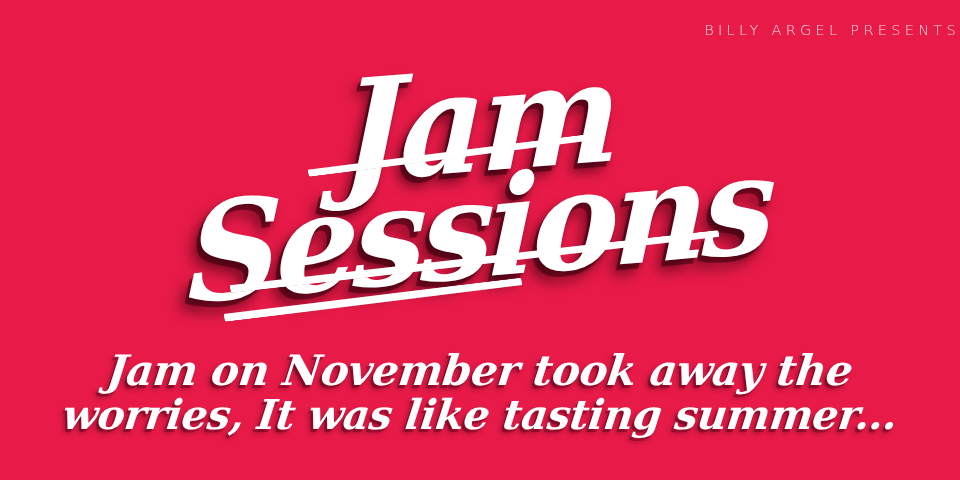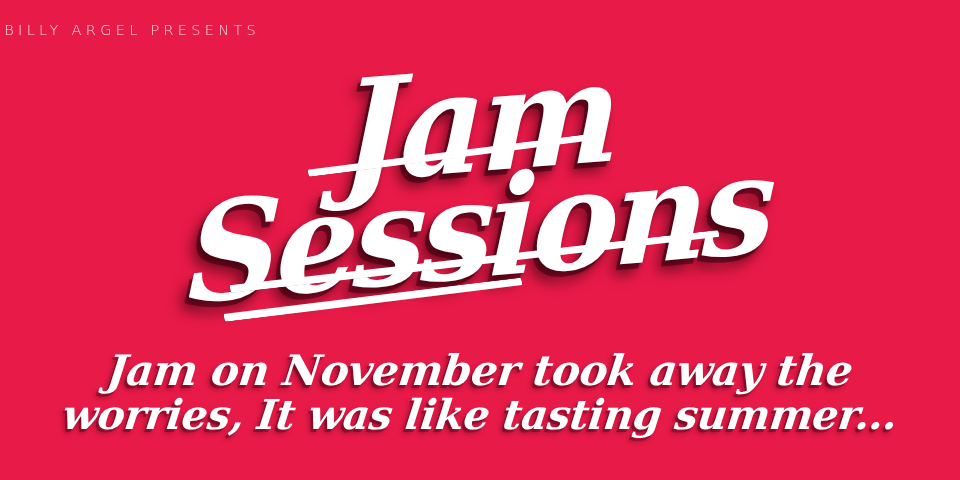--- a/index.html
+++ b/index.html
@@ -10,21 +10,21 @@
   }
   #poster{
     position:relative;width:960px;height:480px;
     background:#e81a48;
     overflow:hidden;
   }
 
   
   #kicker{
     position:absolute;left:0;top:22px;width:960px;
-    text-align:left;
+    text-align:right;
     font-family:"DejaVu Sans", sans-serif;
     font-size:14.5px;font-weight:300;
     letter-spacing:4.3px;
     color:#fbdbe1;
     text-indent:4.3px;
     white-space:nowrap;
   }
 
   
   #title-block{

